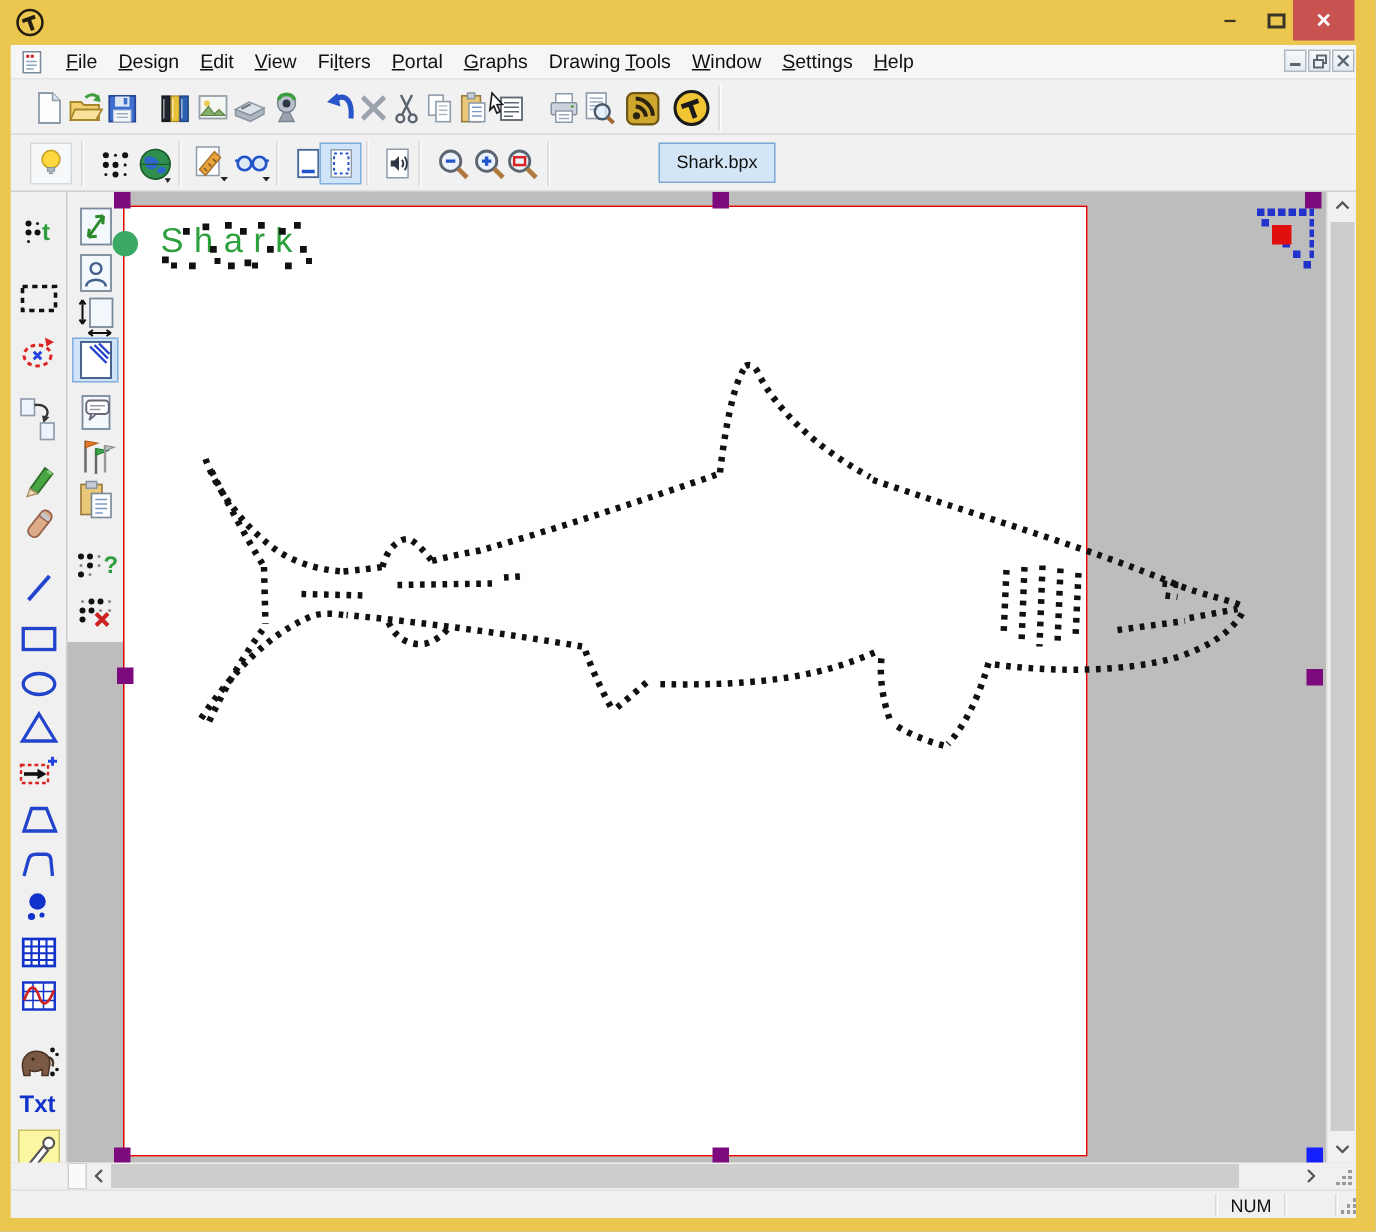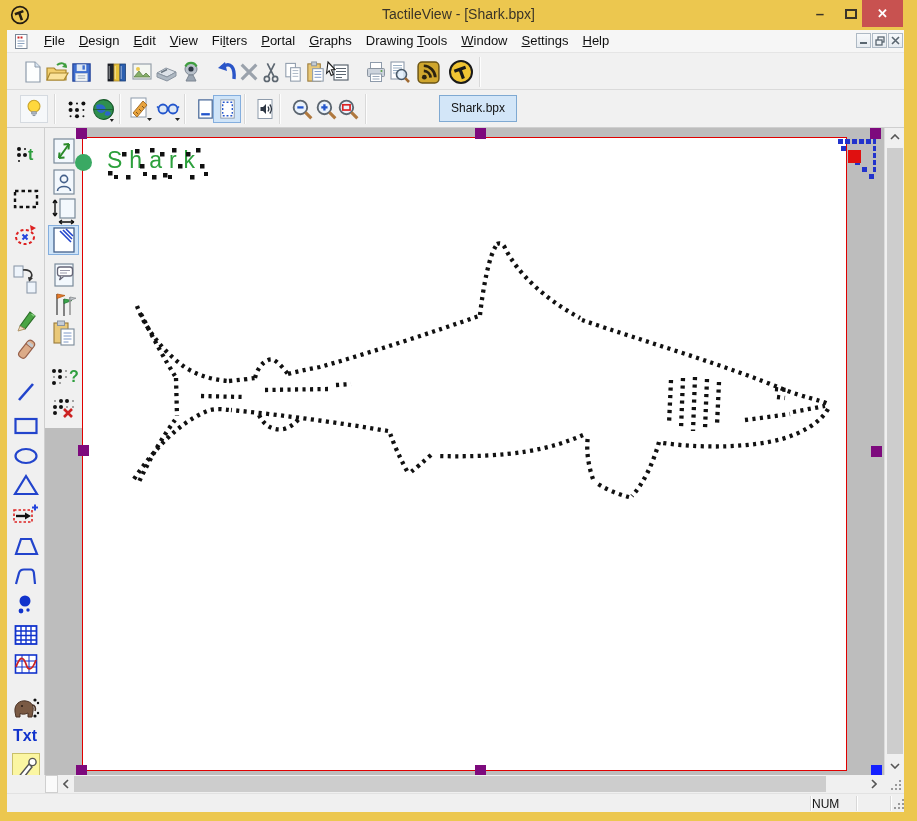--- a/index.html
+++ b/index.html
@@ -34,21 +34,21 @@
 
   
   .client { position:absolute; left:7px; top:128px; width:900px; height:647px; background:#bdbdbd; }
   .col1 { position:absolute; left:0; top:0; width:38px; height:647px; background:#f0f0f0; border-right:1px solid #cfcfcf; }
   .t1 { position:absolute; left:5px; width:28px; height:28px; display:flex; align-items:center; justify-content:center; }
   .t1.active { background:#fbf6a2; border:1px solid #c9c06a; }
   .canvasarea { position:absolute; left:38px; top:0; width:839px; height:647px; background:#bdbdbd; }
   .col2 { position:absolute; left:0; top:0; width:37px; height:300px; background:#f0f0f0; }
   .t2 { position:absolute; left:3px; width:31px; height:30px; display:flex; align-items:center; justify-content:center; }
   .t2.active { background:#cfe4f8; border:1px solid #84aede; }
-  .page { position:absolute; left:37px; top:9px; width:765px; height:634px; background:#ffffff; border:1px solid #e00000; }
+  .page { position:absolute; left:37px; top:9px; width:643px; height:634px; background:#ffffff; border:1px solid #e00000; }
   .handle { position:absolute; width:11px; height:11px; background:#7d0a7d; }
   .handle.blue { background:#1420ff; }
   .audio-marker { position:absolute; left:30px; top:26px; width:17px; height:17px; border-radius:50%; background:#3aa963; }
   .design-label { position:absolute; left:24px; top:9px; font-size:23px; font-weight:500; letter-spacing:7px; color:#2ca03c; }
 
   
   .hscrollrow { position:absolute; left:7px; top:775px; width:900px; height:18px; background:#f0f0f0; }
   .sizer { position:absolute; left:38px; top:0; width:13px; height:18px; background:#fafafa; border:1px solid #cfcfcf; }
   .sb-arrow { position:absolute; color:#555; font-size:10px; display:flex; align-items:center; justify-content:center; }
   .h-thumb { position:absolute; left:67px; top:1px; width:752px; height:16px; background:#cdcdcd; }
@@ -77,21 +77,20 @@
 
   <div class="titlebar">
     <span class="abs" style="left:10px;top:5px;">
       <svg width="20" height="20" viewBox="0 0 20 20">
         <circle cx="10" cy="10" r="8.3" fill="none" stroke="#241d12" stroke-width="1.7"></circle>
         <g transform="rotate(-20 10 10)">
           <path d="M5.5,7.5 H14.5 M10,7.5 V15.5" stroke="#241d12" stroke-width="2.6" fill="none"></path>
         </g>
       </svg>
     </span>
-    <div class="title-text">TactileView - [Shark.bpx]</div>
     <div class="cap-btn cap-min">–</div>
     <div class="cap-btn cap-max">
         <i></i>
       </div>
     <div class="cap-btn cap-close">✕</div>
   </div>
 
   <div class="menubar">
     <span class="abs" style="left:6px;top:3px;">
       <svg width="17" height="17" viewBox="0 0 17 17">
@@ -697,21 +696,21 @@
           <path d="M1,1 L5,5 L1,9" fill="none" stroke="#555" stroke-width="1.6"></path>
         </svg>
     </div>
     <div class="corner">
         <div class="grip"></div>
       </div>
   </div>
 
   <div class="statusbar">
     <div class="status-sep" style="left:803px;"></div>
-    <span class="abs" style="left:805px;top:3px;width:44px;text-align:left;">NUM</span>
+    <span class="abs" style="left:805px;top:3px;width:44px;text-align:center;">NUM</span>
     <div class="status-sep" style="left:849px;"></div>
     <div class="status-sep" style="left:883px;"></div>
     <div class="grip"></div>
   </div>
 
   <div class="b-left"></div>
   <div class="b-right"></div>
   <div class="b-bottom"></div>
 </div>
 

